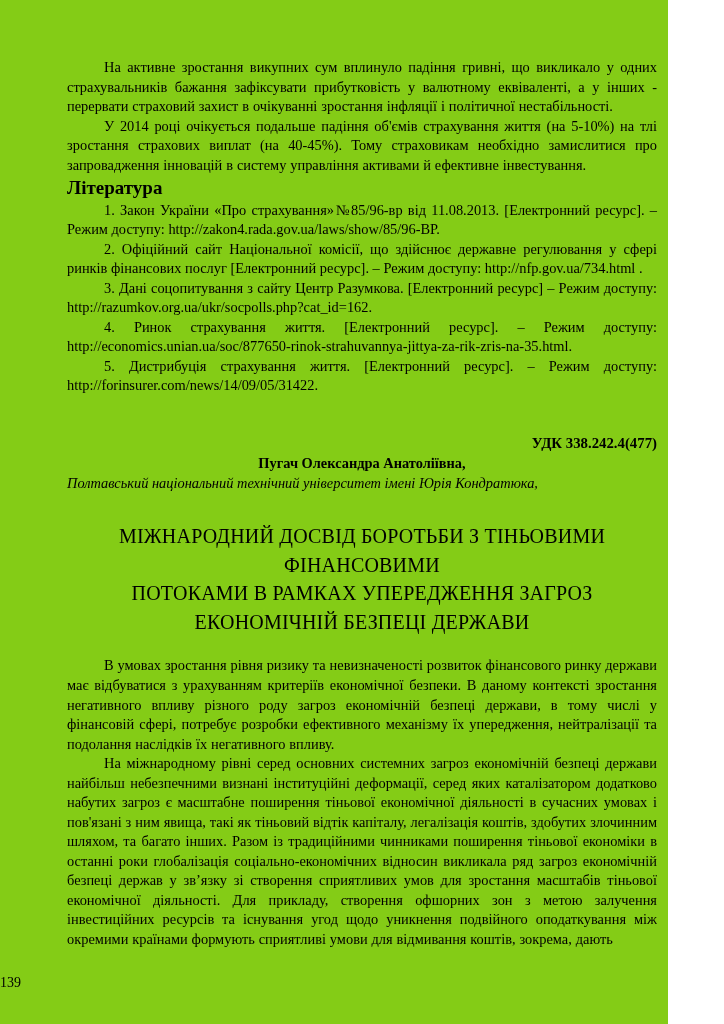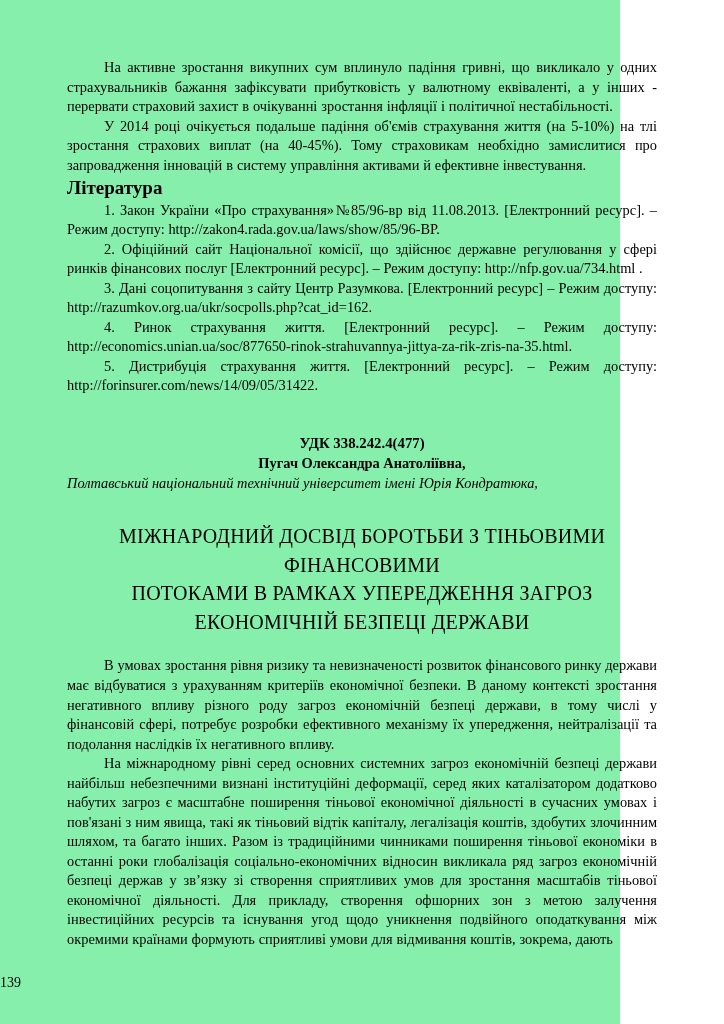--- a/index.html
+++ b/index.html
@@ -12,23 +12,23 @@
     height: 1024px;
     position: relative;
     font-family: "Liberation Serif", "DejaVu Serif", serif;
     color: #000000;
     overflow: hidden;
   }
   .page {
     position: absolute;
     left: 0;
     top: 0;
-    width: 620px;
+    width: 668px;
     height: 1024px;
-    background: #86efac;
+    background: #84cc16;
   }
   .content {
     position: absolute;
     left: 67px;
     top: 58px;
     width: 590px;
   }
   p.body-par {
     margin: 0;
     font-size: 14.4px;
@@ -54,21 +54,21 @@
   }
   .gap-md { height: 20px; }
   .gap-lg { height: 29px; }
   .gap-xl { height: 38px; }
 
   .udk {
     margin: 0;
     font-size: 14.8px;
     line-height: 1.35;
     font-weight: bold;
-    text-align: center;
+    text-align: right;
   }
   .author-name {
     margin: 0;
     font-size: 14.4px;
     line-height: 1.36;
     text-align: center;
     font-weight: bold;
   }
   .affil {
     margin: 0;

